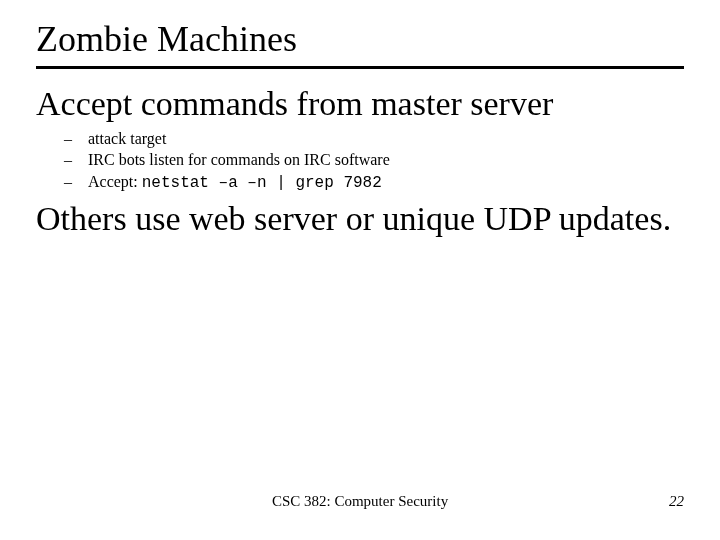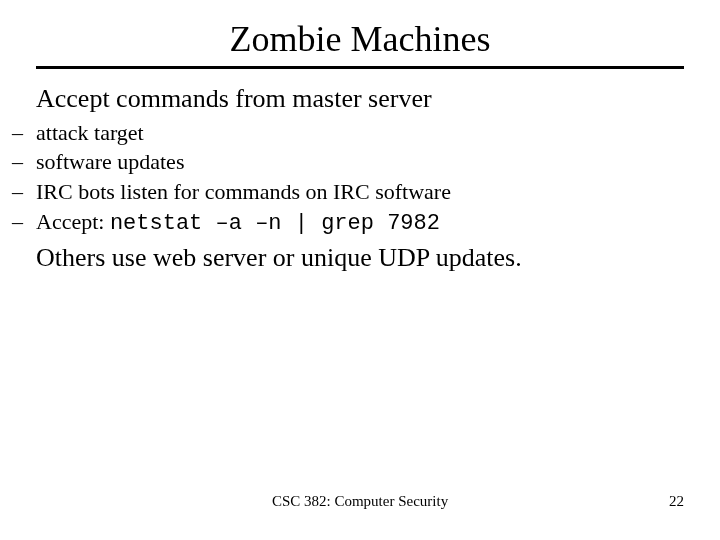--- a/index.html
+++ b/index.html
@@ -13,40 +13,40 @@
       overflow: hidden;
     }
     .slide {
       width: 100%;
       height: 100%;
       padding: 18px 36px 0 36px;
       position: relative;
     }
     .title {
       font-size: 36px;
-      text-align: center;
       font-weight: normal;
       margin-bottom: 6px;
     }
     .title-underline {
       border-bottom: 3px solid #000;
       margin: 0 0 14px 0;
     }
     .body {
       padding: 0 0 0 0;
     }
     .bullet-main {
-      font-size: 26px;
+      font-size: 34px;
       line-height: 1.25;
       margin: 4px 0 2px 0;
       font-weight: normal;
     }
     .bullet-sub {
-      font-size: 22px;
+      font-size: 16px;
       line-height: 1.35;
+      margin-left: 52px;
       position: relative;
     }
     .bullet-sub::before {
       content: "–";
       position: absolute;
       left: -24px;
     }
     .code {
       font-family: "Courier New", Courier, monospace;
     }
@@ -63,33 +63,33 @@
       align-items: center;
     }
     .footer-center {
       position: absolute;
       left: 50%;
       transform: translateX(-50%);
       white-space: nowrap;
     }
     .footer-right {
       margin-left: auto;
+      font-style: italic;
     }
   </style>
 </head>
 <body>
 
 <div class="slide">
   <h1 class="title">Zombie Machines</h1>
   <div class="title-underline"></div>
 
   <div class="body">
     <p class="bullet-main">Accept commands from master server</p>
     <p class="bullet-sub">attack target</p>
-    <p class="bullet-sub">software updates</p>
 
     <p class="bullet-sub">IRC bots listen for commands on IRC software</p>
     <p class="bullet-sub">
       <span>Accept: </span><span class="code">netstat –a –n | grep 7982</span>
     </p>
 
     <p class="bullet-main">Others use web server or unique UDP updates.</p>
   </div>
 
   <div class="footer">

